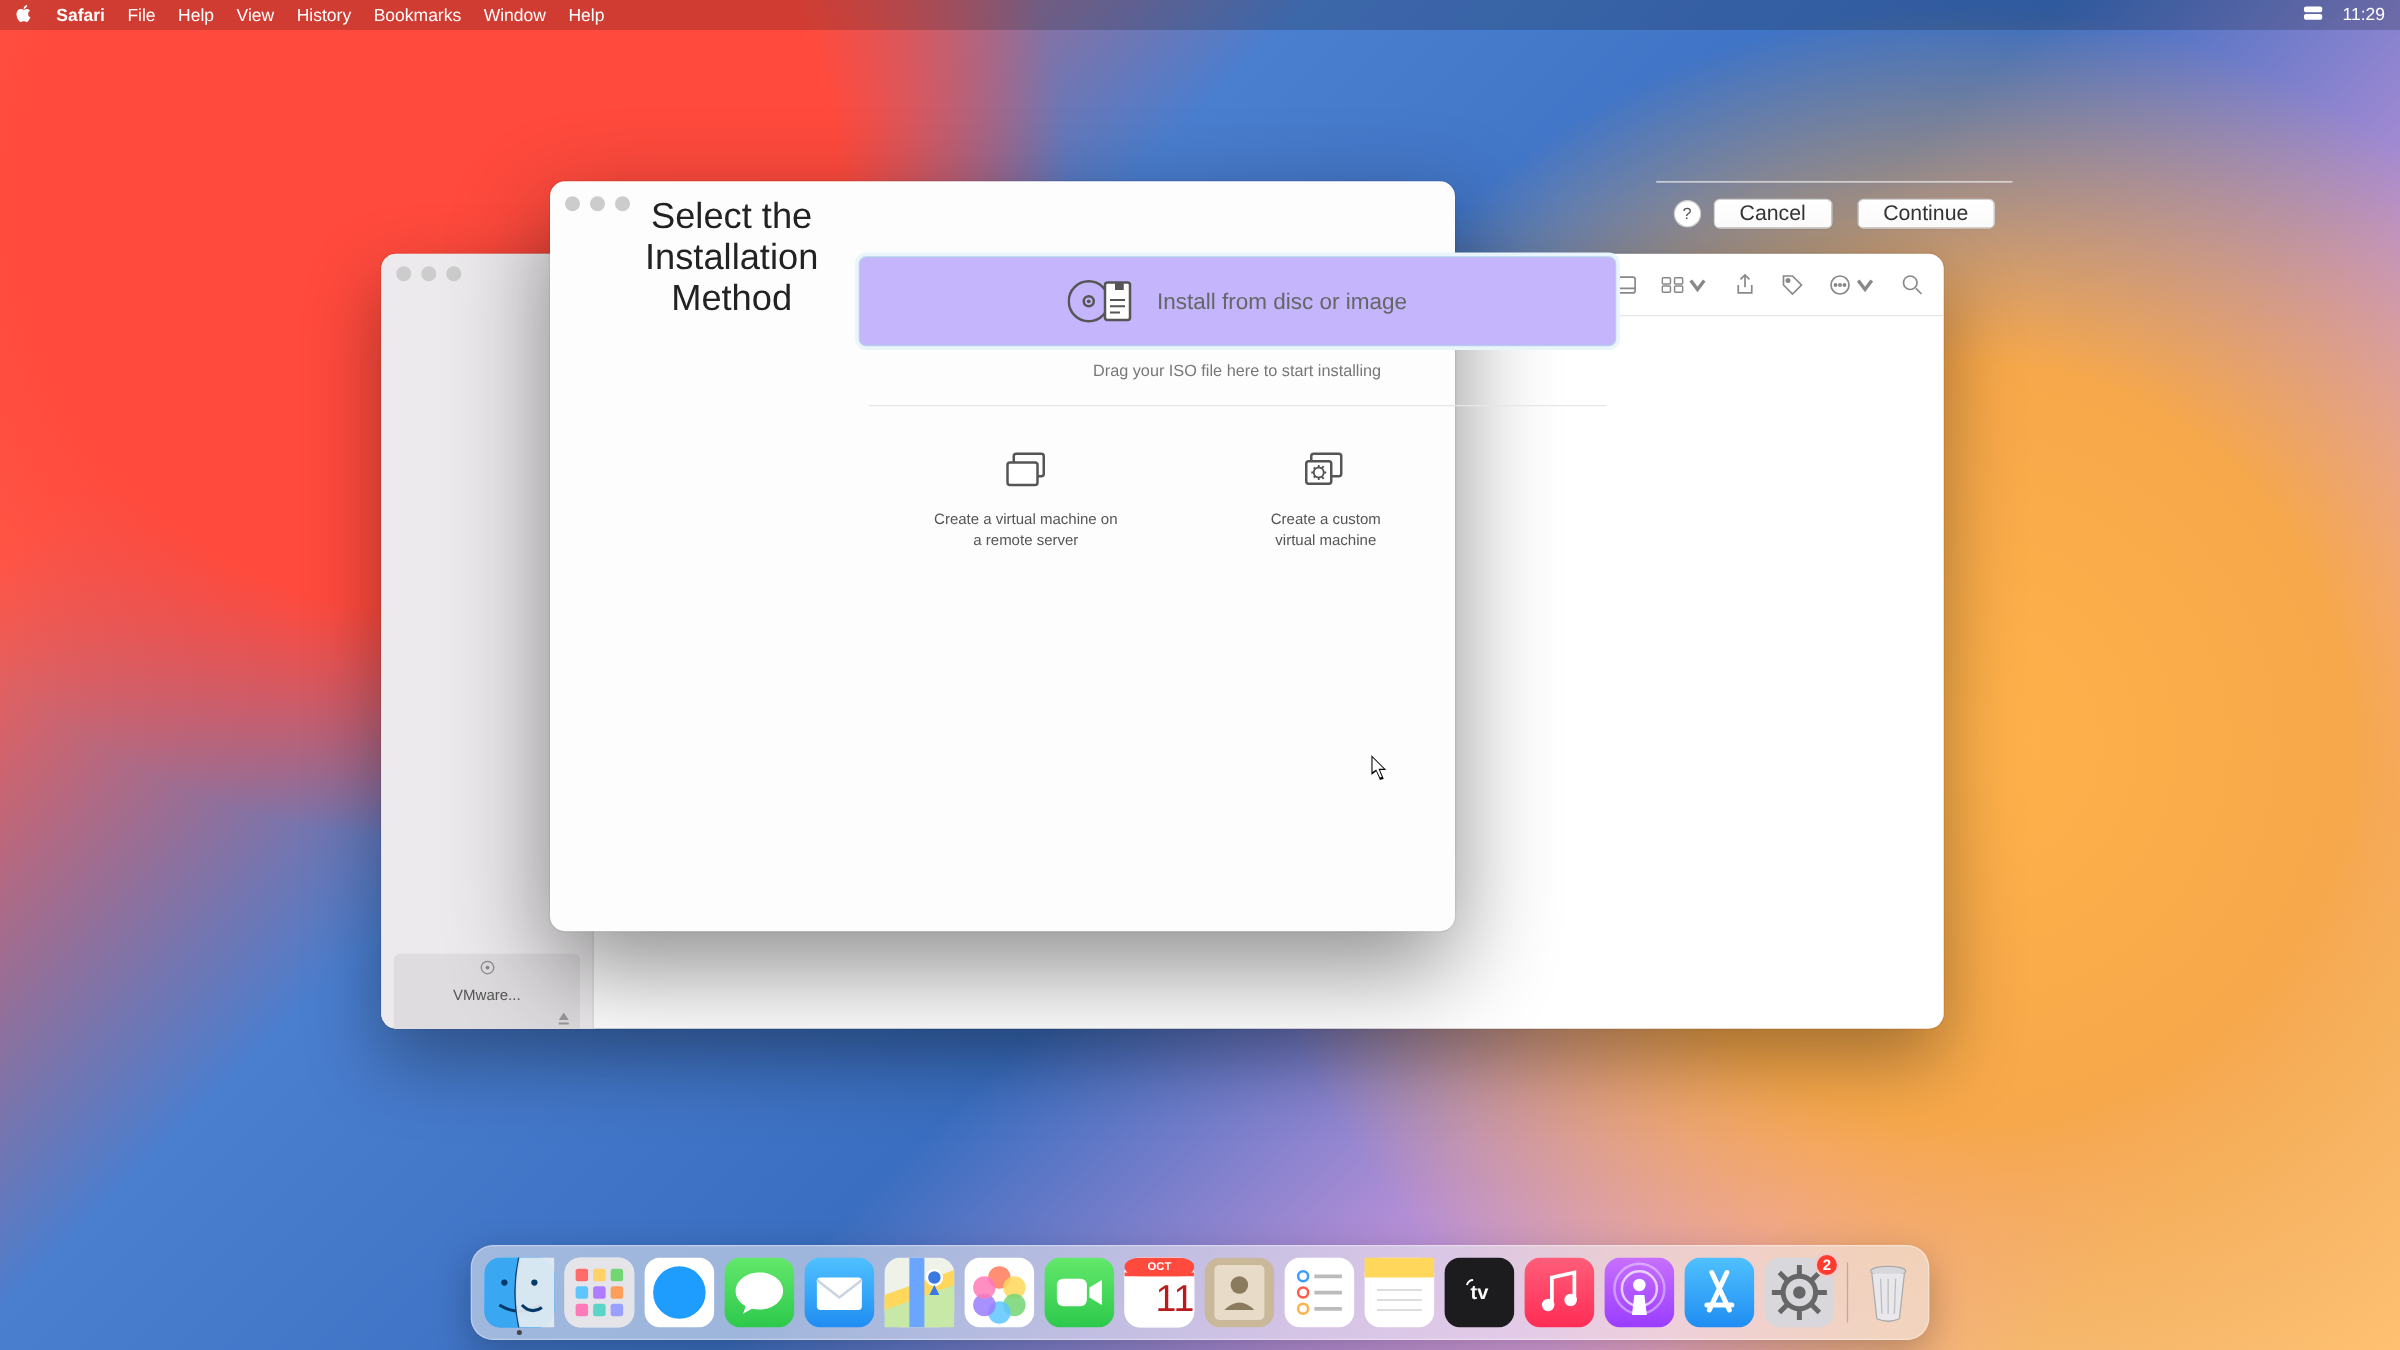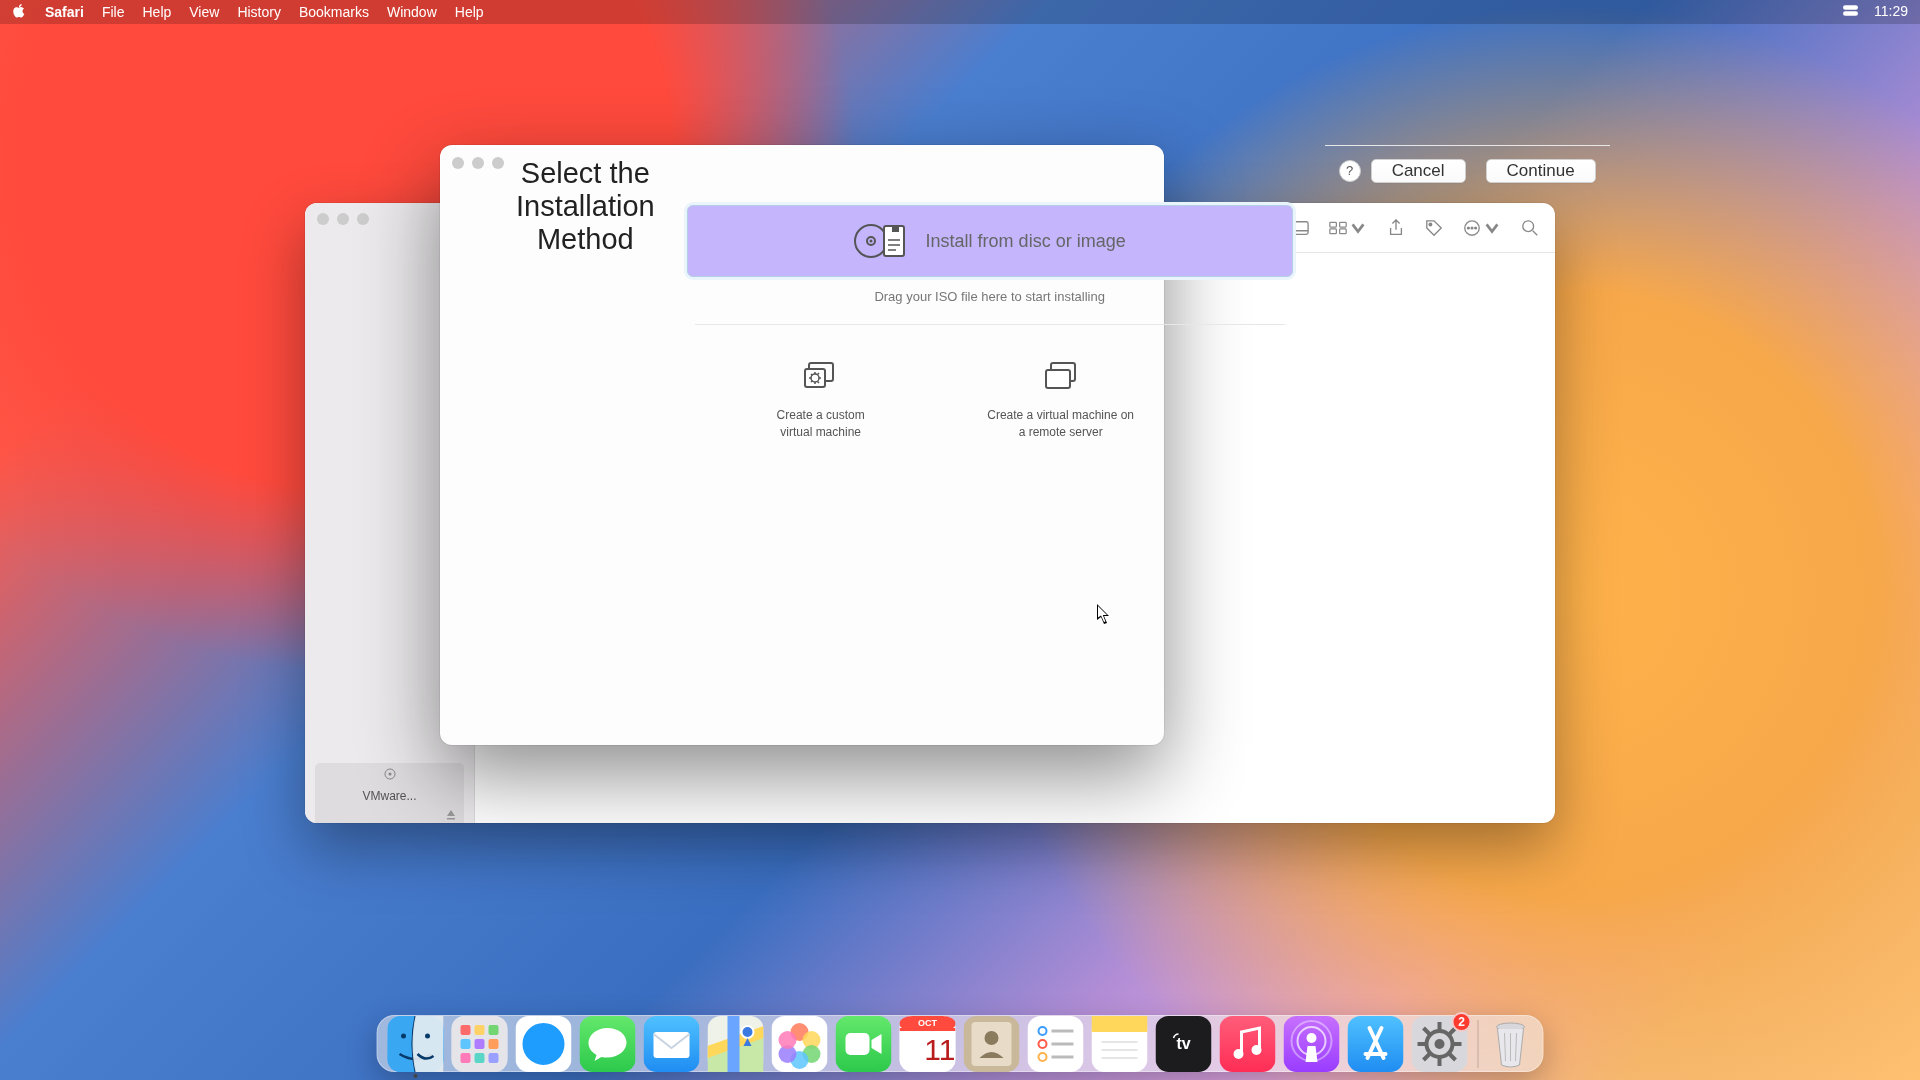--- a/index.html
+++ b/index.html
@@ -168,21 +168,21 @@
   cursor: pointer;
   box-shadow: 0 1px 1px rgba(0,0,0,0.04);
 }
 .footer .spacer { flex: 1; }
 .cursor-svg { position: absolute; left: 1097px; top: 604px; pointer-events: none; }
 
 .dock {
   position: absolute;
   left: 50%; transform: translateX(-50%);
   bottom: 8px;
-  height: 57px;
+  height: 76px;
   padding: 6px 10px;
   background: rgba(240,240,242,0.55);
   border: 1px solid rgba(255,255,255,0.35);
   border-radius: 18px;
   display: flex; align-items: center; gap: 8px;
   box-shadow: 0 10px 30px rgba(0,0,0,0.25);
   backdrop-filter: blur(10px);
 }
 .dock-item {
   width: 56px; height: 56px;
@@ -350,41 +350,41 @@
           </svg>
         </span>
         <span class="label">Install from disc or image</span>
       </div>
       <div class="install-hint">Drag your ISO file here to start installing</div>
       <div class="divider"></div>
       <div class="install-options">
         <div class="option">
           <div class="oic">
             <svg width="36" height="32" viewBox="0 0 36 32">
-              <rect x="6" y="2" width="24" height="18" rx="2" fill="none" stroke="#555" stroke-width="2"></rect>
-              <rect x="2" y="8" width="20" height="18" rx="2" fill="#fff" stroke="#555" stroke-width="2"></rect>
-              <circle cx="12" cy="17" r="4" fill="none" stroke="#555" stroke-width="1.5"></circle>
-              <path d="M12 11 v2 M12 21 v2 M6 17 h2 M16 17 h2 M8 13 l1.5 1.5 M14.5 20.5 l1.5 1.5 M8 21 l1.5-1.5 M14.5 13.5 l1.5-1.5" stroke="#555" stroke-width="1.5"></path>
+              <rect x="8" y="2" width="24" height="18" rx="2" fill="none" stroke="#555" stroke-width="2"></rect>
+              <rect x="3" y="9" width="24" height="18" rx="2" fill="#fff" stroke="#555" stroke-width="2"></rect>
             </svg>
           </div>
           <div class="olabel">
-            <span>Create a custom</span><br>
-            <span>virtual machine</span>
+            <span>Create a virtual machine on</span><br>
+            <span>a remote server</span>
           </div>
         </div>
         <div class="option">
           <div class="oic">
             <svg width="36" height="32" viewBox="0 0 36 32">
-              <rect x="8" y="2" width="24" height="18" rx="2" fill="none" stroke="#555" stroke-width="2"></rect>
-              <rect x="3" y="9" width="24" height="18" rx="2" fill="#fff" stroke="#555" stroke-width="2"></rect>
+              <rect x="6" y="2" width="24" height="18" rx="2" fill="none" stroke="#555" stroke-width="2"></rect>
+              <rect x="2" y="8" width="20" height="18" rx="2" fill="#fff" stroke="#555" stroke-width="2"></rect>
+              <circle cx="12" cy="17" r="4" fill="none" stroke="#555" stroke-width="1.5"></circle>
+              <path d="M12 11 v2 M12 21 v2 M6 17 h2 M16 17 h2 M8 13 l1.5 1.5 M14.5 20.5 l1.5 1.5 M8 21 l1.5-1.5 M14.5 13.5 l1.5-1.5" stroke="#555" stroke-width="1.5"></path>
             </svg>
           </div>
           <div class="olabel">
-            <span>Create a virtual machine on</span><br>
-            <span>a remote server</span>
+            <span>Create a custom</span><br>
+            <span>virtual machine</span>
           </div>
         </div>
       </div>
     </div>
     <div class="footer">
       <div class="help-btn">?</div>
       <button class="mac-btn">Cancel</button>
       <div class="spacer"></div>
       <button class="mac-btn">Continue</button>
     </div>

